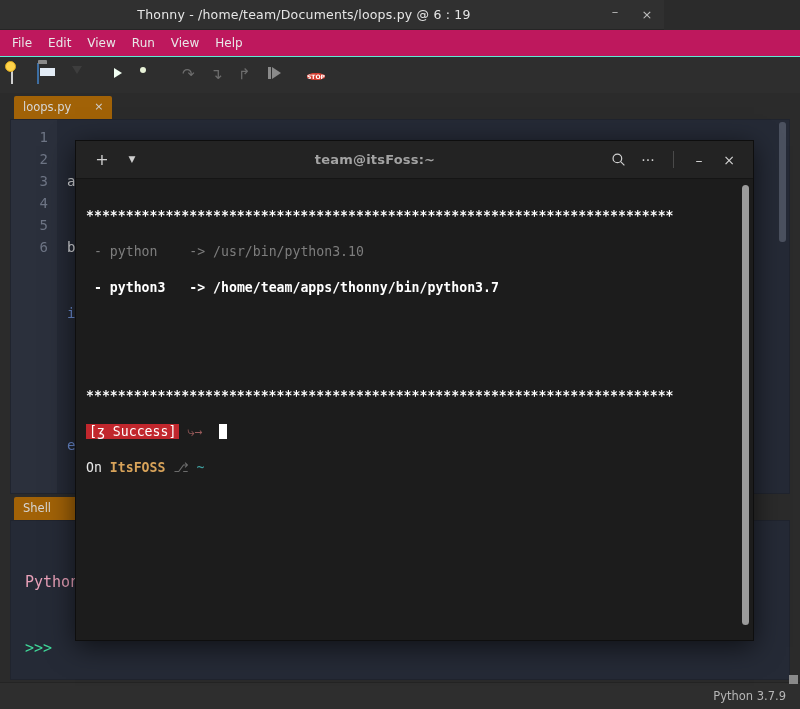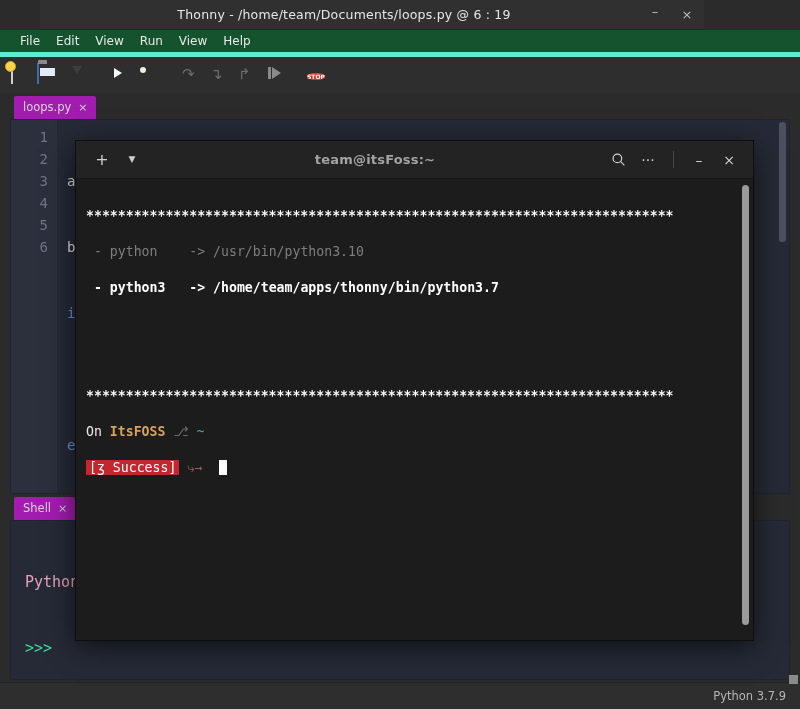--- a/index.html
+++ b/index.html
@@ -17,44 +17,43 @@
     background: #2b2b2b;
   }
 
   
   .titlebar {
     position: absolute; left: 0; top: 0;
     width: 664px; height: 30px;
     background: #303030;
     display: flex; align-items: center;
     border-bottom: 1px solid #252525;
-    margin-left: 40px;
   }
   .titlebar .title {
     flex: 1; text-align: center;
     color: #e6e6e6;
     font-size: 12.5px;
     letter-spacing: .2px;
     font-family: "DejaVu Sans", sans-serif;
   }
   .win-btns { display: flex; align-items: center; padding-right: 10px; gap: 18px; }
   .win-btn {
     color: #bdbdbd; font-size: 13px; line-height: 1;
     width: 14px; text-align: center; user-select: none;
   }
   .win-btn.min { position: relative; top: -3px; }
 
   
   .menubar {
     position: absolute; left: 0; top: 30px;
     width: 800px; height: 27px;
-    background: #14532d;
+    background: #be185d;
     display: flex; align-items: center;
-    padding-left: 12px;
-    border-bottom: 5px solid #5eead4;
+    padding-left: 4px;
+    border-bottom: 1px solid #5eead4;
   }
   .menu-item {
     color: #e8e8e8; font-size: 12px;
     padding: 3px 8px; border-radius: 2px;
     cursor: default;
   }
 
   
   .toolbar {
     position: absolute; left: 0; top: 57px;
@@ -153,25 +152,25 @@
 
   
   .tabstrip {
     position: absolute; left: 0; top: 95px;
     width: 800px; height: 24px;
     background: #2b2b2b;
     display: flex; align-items: flex-end;
     padding-left: 14px;
   }
   .tab {
-    background: #a21caf;
+    background: #a16207;
     color: #d6d6d6;
     font-size: 11.5px;
     padding: 4px 8px 5px 9px;
-    display: flex; align-items: center; gap: 7px;
+    display: flex; align-items: flex-start; gap: 23px;
     border-radius: 2px 2px 0 0;
   }
   .tab .x { color: #cfcfcf; font-size: 11px; }
 
   
   .editor {
     position: absolute; left: 10px; top: 119px;
     width: 780px; height: 375px;
     background: #252a36;
     border: 1px solid #20242e;
@@ -439,21 +438,21 @@
       </div>
     </div>
 
     <div class="term-body">
 <div class="t-bold">**************************************************************************</div>
 <div><span class="t-dim"> - </span><span class="t-dim">python</span><span class="t-dim">    </span><span class="t-dim">-&gt;</span><span class="t-dim"> </span><span class="t-dim">/usr/bin/python3.10</span></div>
 <div><span class="t-bold"> - </span><span class="t-bold">python3</span><span class="t-bold">   </span><span class="t-bold">-&gt;</span><span class="t-bold"> </span><span class="t-bold">/home/team/apps/thonny/bin/python3.7</span></div>
 <div>&nbsp;</div>
 <div>&nbsp;</div>
 <div class="t-bold">**************************************************************************</div>
+<div><span class="t-badge">[ʒ Success]</span><span> </span><span class="t-arrow">⤷→</span><span>  </span><span class="cursor"></span></div>
 <div><span class="t-on">On</span><span> </span><span class="t-host">ItsFOSS</span><span> </span><span class="t-grey">⎇</span><span> </span><span class="t-teal">~</span></div>
-<div><span class="t-badge">[ʒ Success]</span><span> </span><span class="t-arrow">⤷→</span><span>  </span><span class="cursor"></span></div>
       <div class="term-scroll">
         <div class="term-scroll-thumb"></div>
       </div>
     </div>
   </div>
 
 </div>
 
 </body></html>

